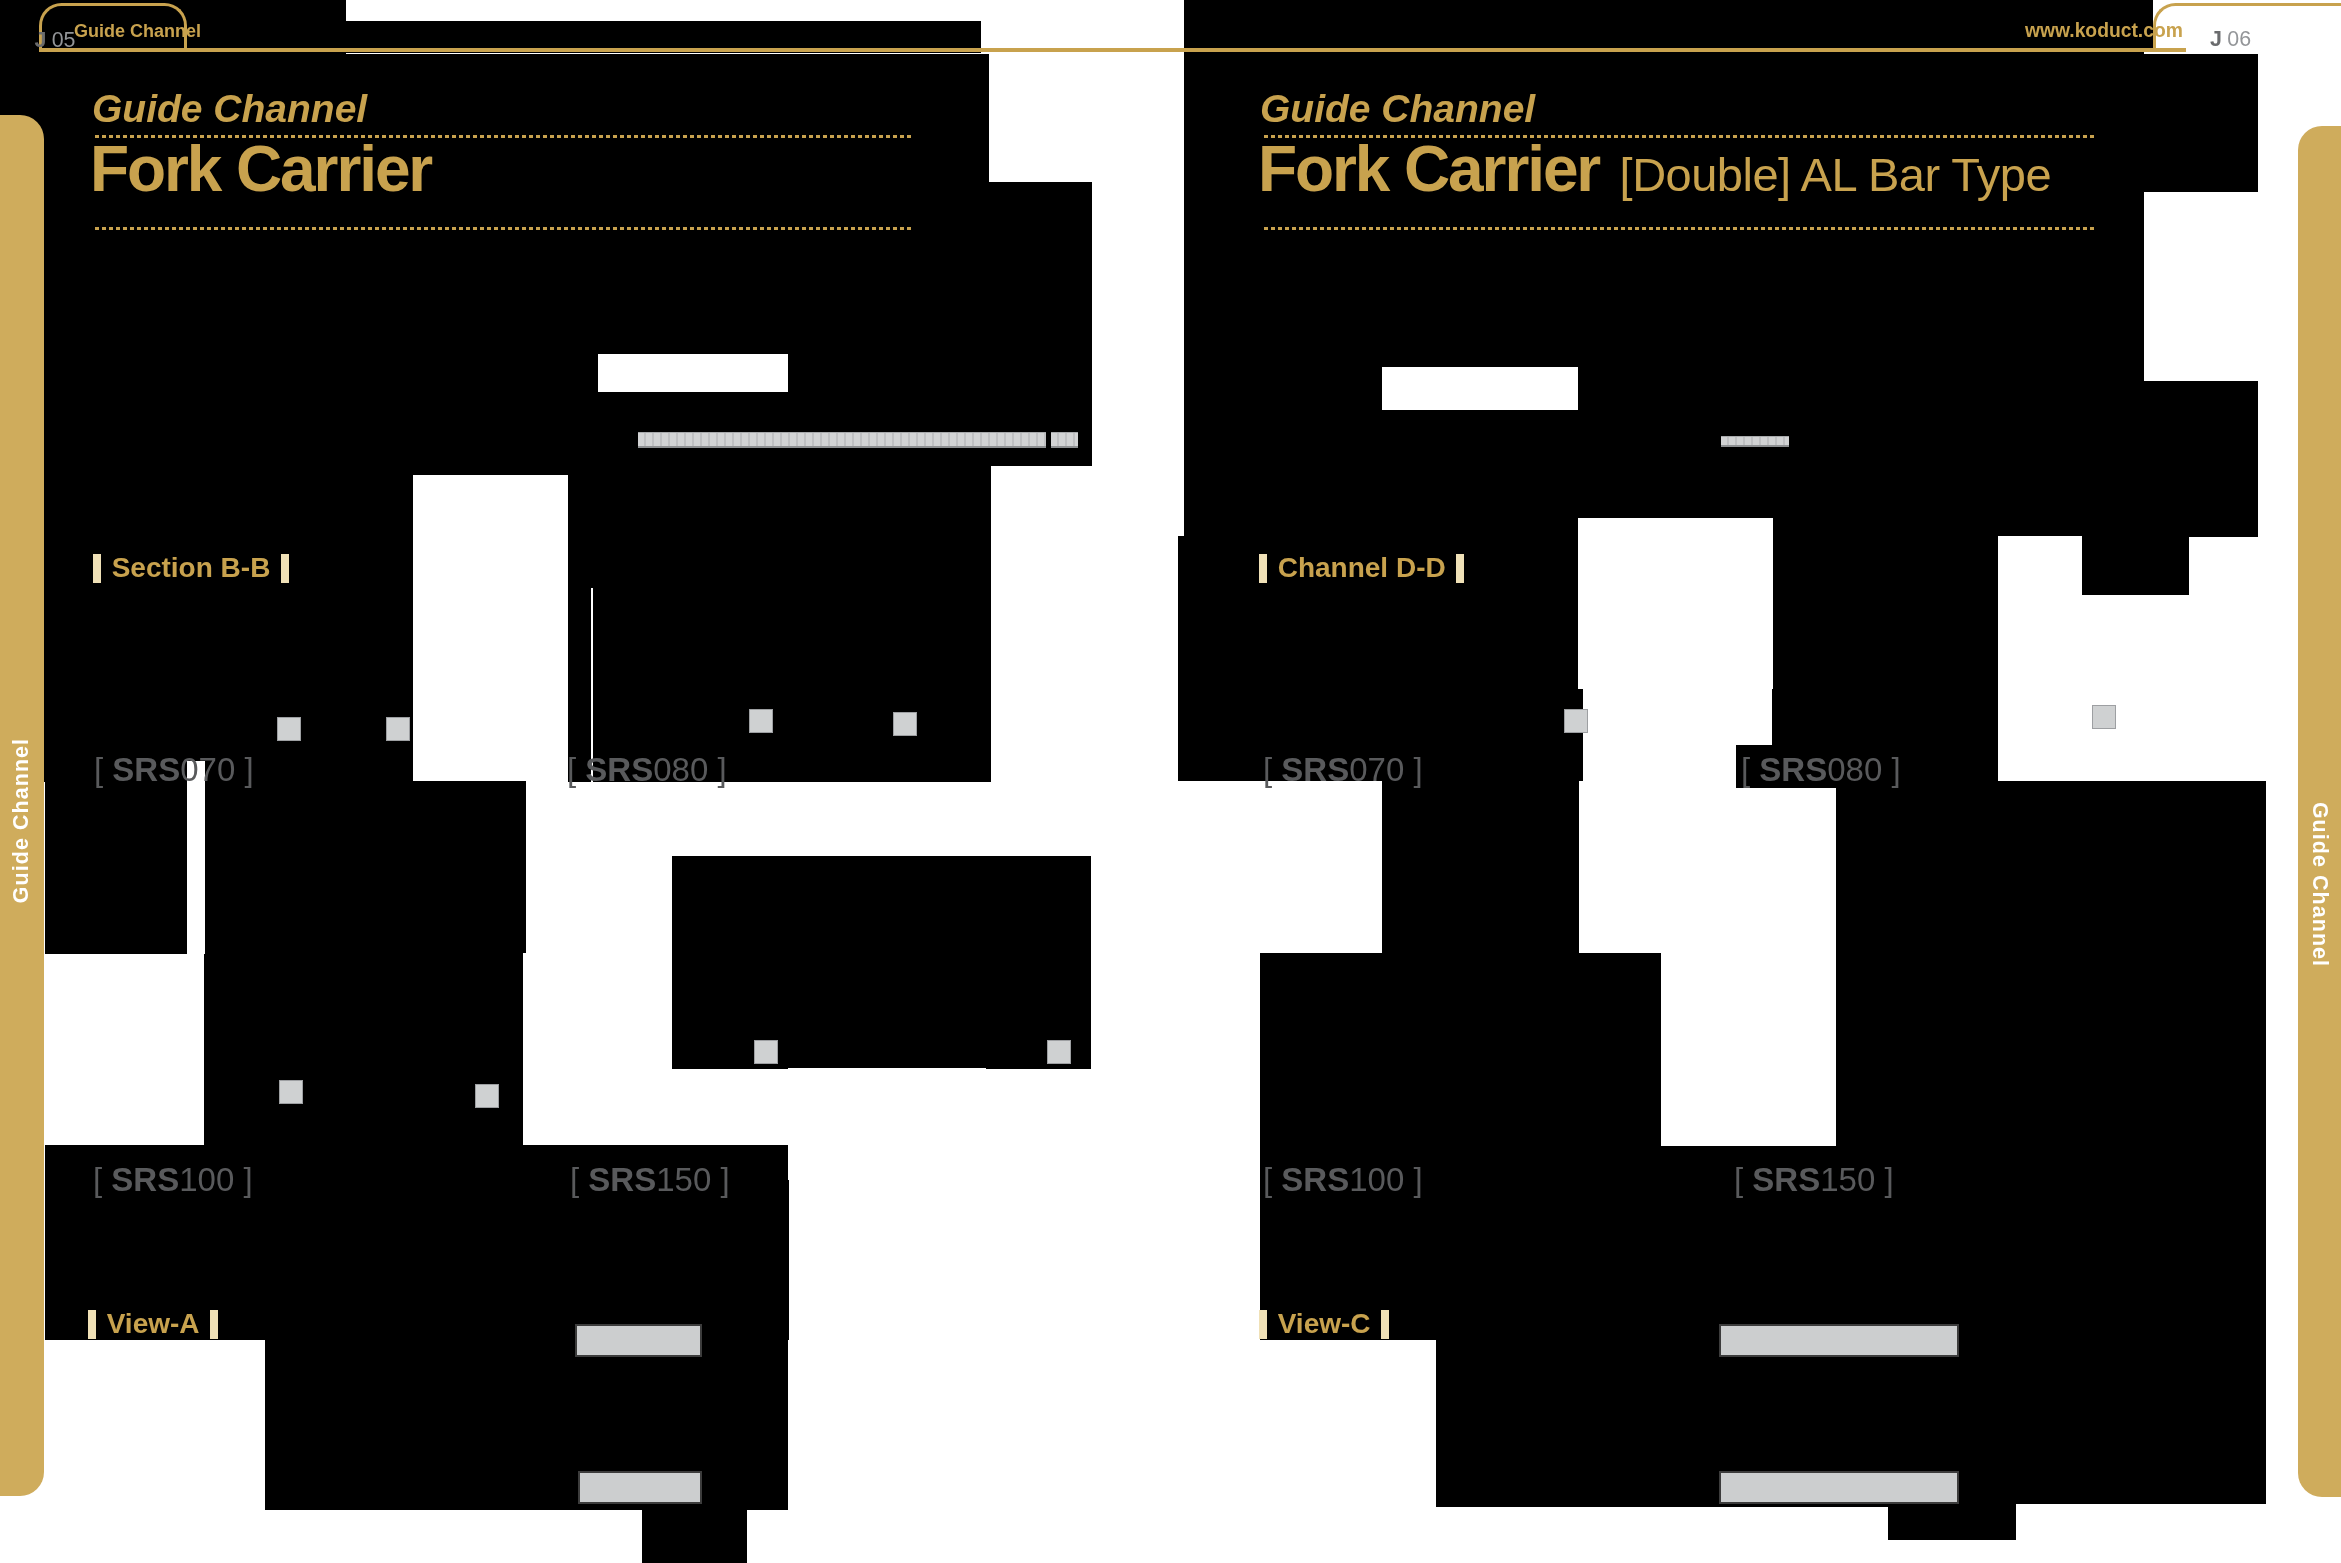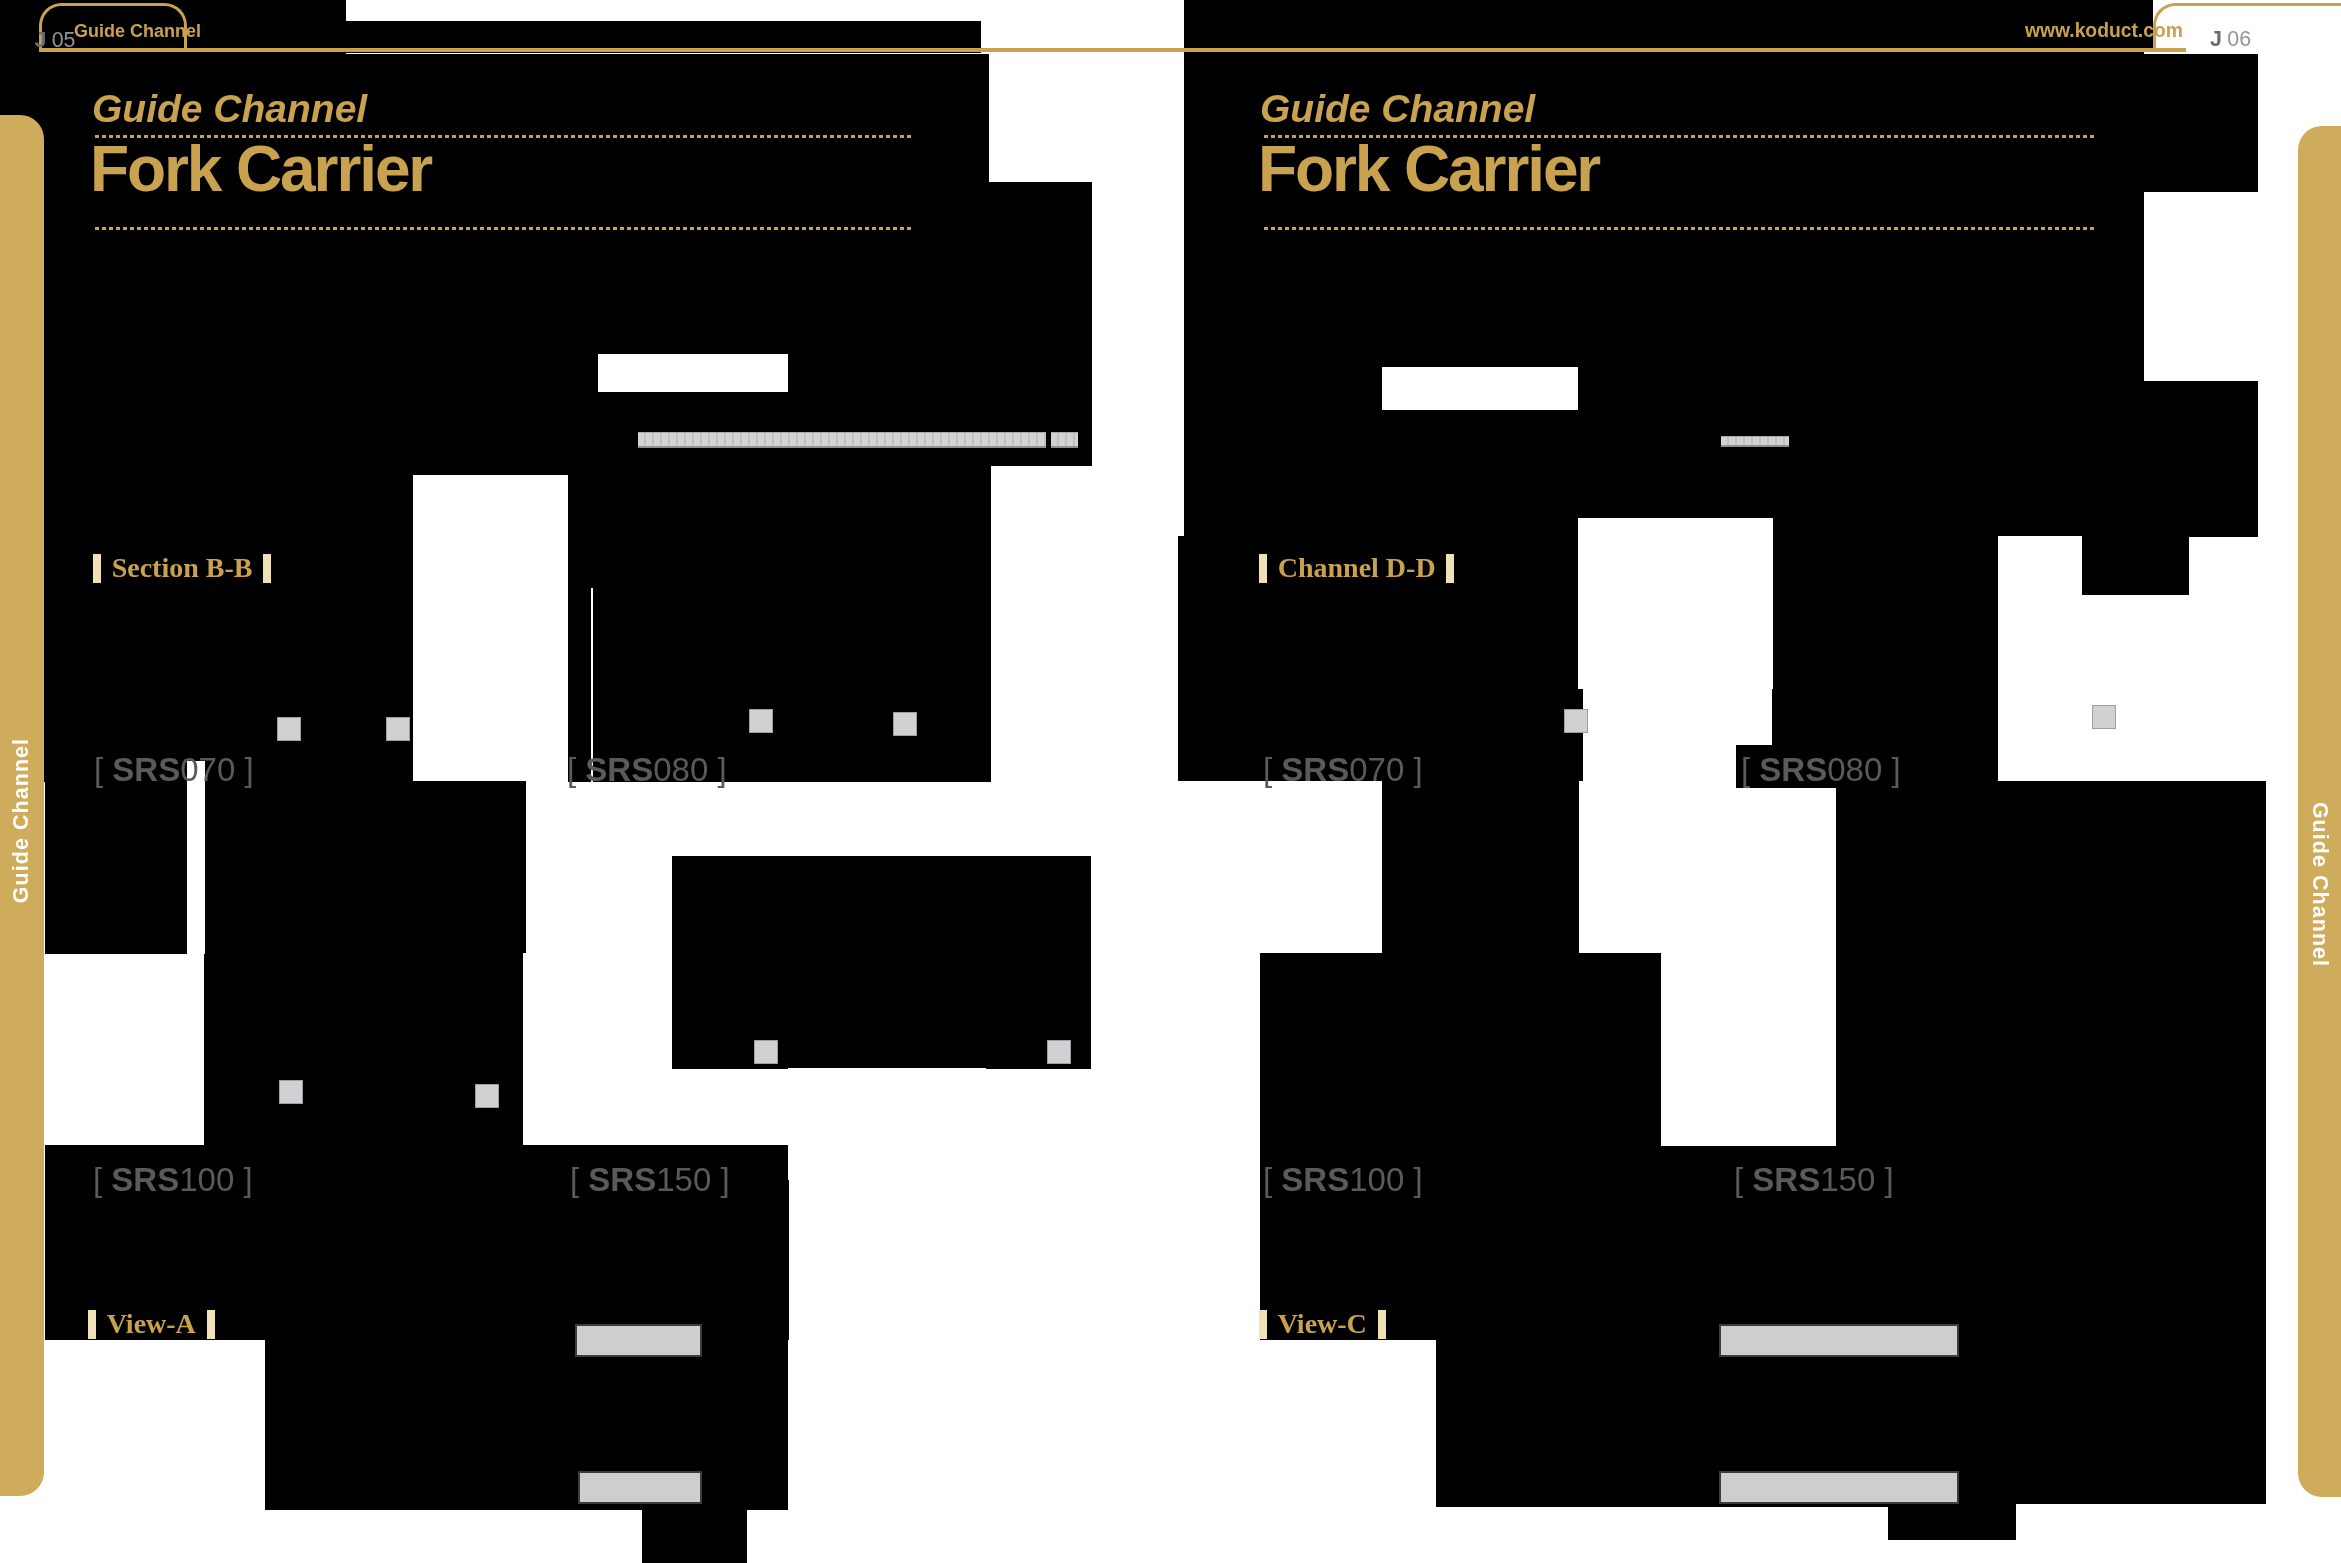--- a/index.html
+++ b/index.html
@@ -34,21 +34,21 @@
   .hdrcode{position:absolute;font-size:21.4px;white-space:nowrap;margin-left:14px;}
   .hdrcode .j{font-weight:bold;color:#6A6B6D;}
   .hdrcode .n{color:var(--num-gray);margin-left:5.4px;}
   .tab-label{position:absolute;color:var(--gold);font-weight:bold;font-size:18px;white-space:nowrap;}
   .url{position:absolute;color:var(--gold);font-weight:bold;font-size:19.3px;white-space:nowrap;}
   .eyebrow{position:absolute;color:var(--gold);font-weight:bold;font-style:italic;font-size:39px;white-space:nowrap;}
   .dotted{position:absolute;height:3.2px;background:repeating-linear-gradient(90deg,var(--gold) 0 3.8px,transparent 3.8px 7px);}
   .titlerow{position:absolute;display:flex;align-items:baseline;gap:20.4px;white-space:nowrap;}
   .titlerow .big{color:var(--gold);font-weight:bold;font-size:64px;letter-spacing:-2.1px;}
   .titlerow .sub{color:var(--gold);font-weight:normal;font-size:47px;letter-spacing:-0.5px;}
-  .seclabel{position:absolute;display:flex;align-items:center;gap:10.7px;white-space:nowrap;font-family:Liberation Serif, serif;}
+  .seclabel{position:absolute;display:flex;align-items:center;gap:10.7px;white-space:nowrap;}
   .seclabel .bar{width:8px;height:29px;background:var(--cream);}
   .seclabel .txt{color:var(--gold);font-weight:bold;font-size:28px;}
   .model{position:absolute;color:var(--gray-text);font-size:33px;white-space:nowrap;}
   .model .b{font-weight:bold;}
   .whline{position:absolute;background:#ffffff;}
 </style>
 </head>
 <body>
 
 <div id="stage">
@@ -136,20 +136,21 @@
   <div class="dotted" style="left:95px;top:135px;width:816px;"></div>
   <div class="titlerow" style="left:90px;top:132px;">
     <span class="big">Fork Carrier</span>
   </div>
   <div class="dotted" style="left:95px;top:227px;width:816px;"></div>
 
   <div class="eyebrow" style="left:1260px;top:87px;">Guide Channel</div>
   <div class="dotted" style="left:1264px;top:135px;width:830px;"></div>
   <div class="titlerow" style="left:1258px;top:132px;">
     <span class="big">Fork Carrier</span>
+    <span class="sub">[Double] AL Bar Type</span>
   </div>
   <div class="dotted" style="left:1264px;top:227px;width:830px;"></div>
 
   <div class="seclabel" style="left:93px;top:552px;">
     <span class="bar"></span>
     <span class="txt">Section B-B</span>
     <span class="bar"></span>
   </div>
   <div class="seclabel" style="left:88px;top:1308px;">
     <span class="bar"></span>

